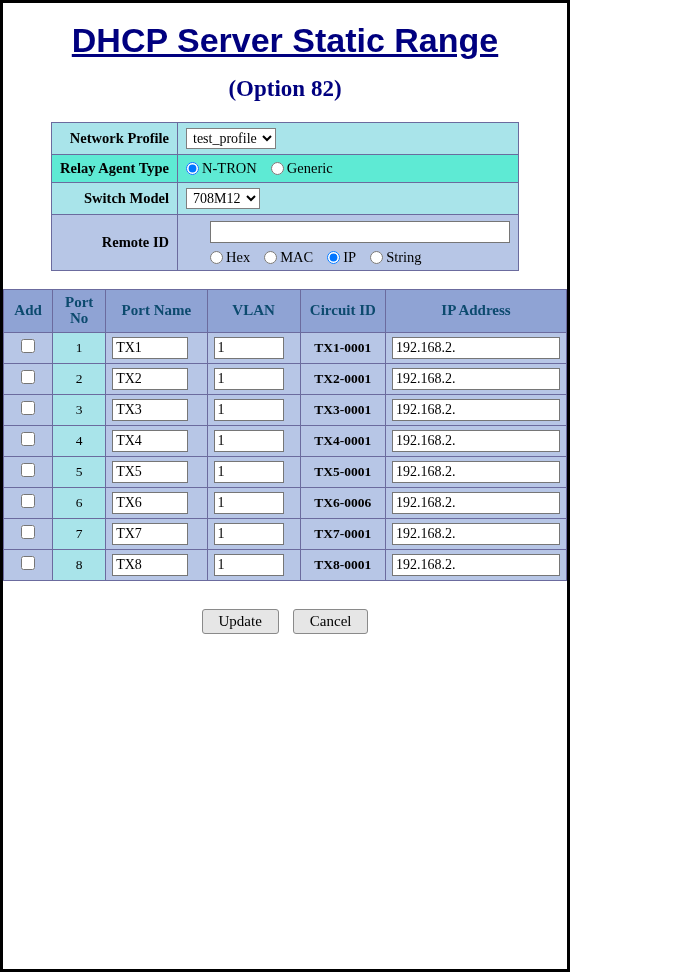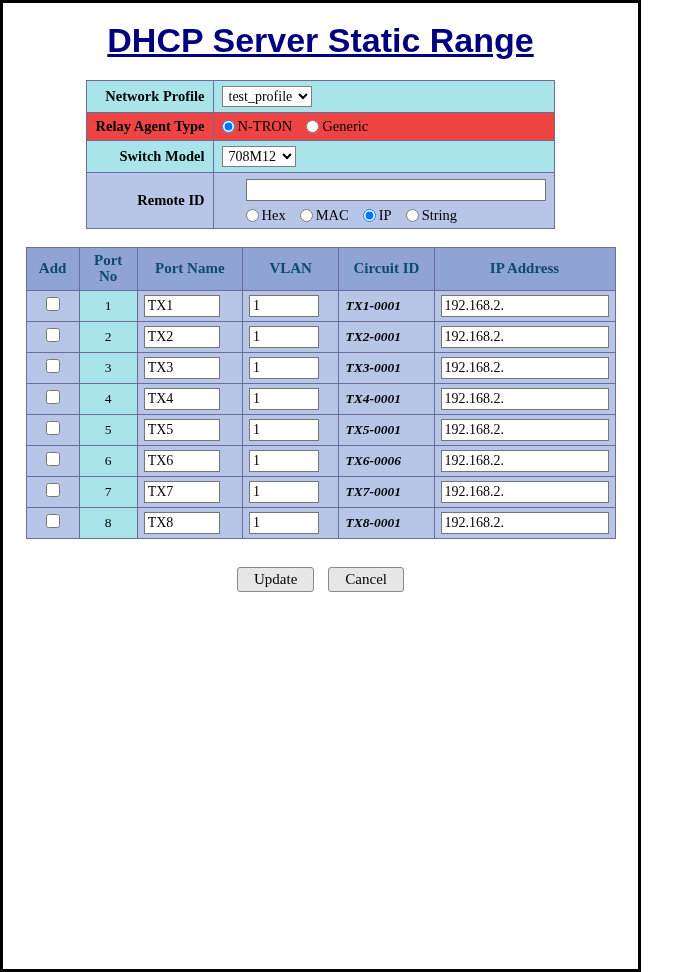--- a/index.html
+++ b/index.html
@@ -4,21 +4,21 @@
 <style>
   html, body {
     margin: 0;
     padding: 0;
     background: #ffffff;
   }
   body {
     font-family: "Liberation Serif", serif;
   }
   .page {
-    width: 641px;
+    width: 570px;
     height: 972px;
     box-sizing: border-box;
     border: 3px solid #000000;
     background: #ffffff;
     position: relative;
     overflow: hidden;
   }
   .title {
     text-align: center;
     font-family: "Liberation Sans", sans-serif;
@@ -57,21 +57,21 @@
     vertical-align: middle;
   }
   td.lbl {
     text-align: right;
     font-weight: bold;
     color: #000000;
     width: 150px;
     white-space: nowrap;
   }
   tr.row-a td { background: #a9e4ea; }
-  tr.row-b td { background: #ef4444; margin-top: 24px; }
+  tr.row-b td { background: #5eead4; margin-top: 24px; }
   tr.row-c td { background: #a9e4ea; }
   tr.row-d td { background: #b7c6e6; padding-left: 32px; }
 
   select.ui {
     font-family: "Liberation Serif", serif;
     font-size: 14px;
     padding: 1px 2px;
     border: 1px solid #7f7f7f;
     background: #ffffff;
   }
@@ -144,24 +144,23 @@
   td.c-portno {
     width: 52px;
     text-align: center;
     background: #a9e4ea !important;
     font-size: 13.5px;
   }
   td.c-portname { width: 98px; }
   td.c-vlan { width: 88px; }
   td.c-circuit {
     width: 96px;
-    text-align: left;
+    text-align: center;
     font-weight: bold;
     font-size: 13px;
-    font-style: italic;
   }
   input[type="checkbox"] {
     width: 14px;
     height: 14px;
     margin: 0;
   }
   input.cell {
     font-family: "Liberation Serif", serif;
     font-size: 14px;
     padding: 2px 3px;
@@ -190,20 +189,21 @@
     color: #000000;
     cursor: pointer;
   }
 </style>
 </head>
 <body>
 
 <div class="page">
 
   <div class="title">DHCP Server Static Range</div>
+  <div class="subtitle">(Option 82)</div>
 
   <div class="settings-wrap">
     <table class="settings">
       <tbody>
         <tr class="row-a">
           <td class="lbl">Network Profile</td>
           <td>
             <select class="ui">
               <option>test_profile</option>
             </select>

